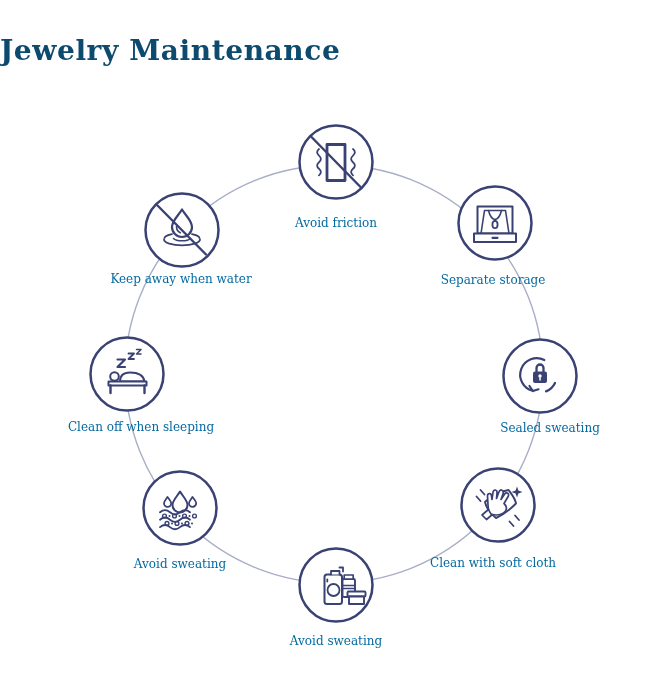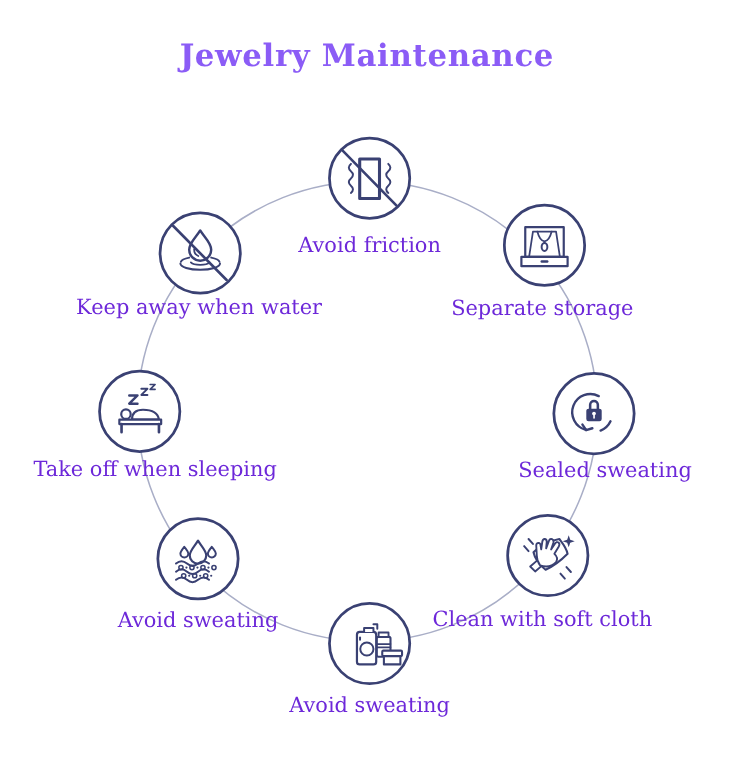--- a/index.html
+++ b/index.html
@@ -1,23 +1,23 @@
 <!DOCTYPE html>
 <html><head>
 <meta charset="utf-8">
 <style>
   html,body{margin:0;padding:0;background:#ffffff;}
   .canvas{position:relative;width:667px;height:700px;background:#ffffff;overflow:hidden;
           font-family:"DejaVu Serif","Liberation Serif",serif;}
-  .title{position:absolute;top:34px;left:0;width:100%;text-align:center;
-         font-size:28px;font-weight:bold;color:#8b5cf6;letter-spacing:0.6px;}
+  .title{position:absolute;top:34px;left:0;width:100%;text-align:left;
+         font-size:28px;font-weight:bold;color:#0c4a6e;letter-spacing:0.6px;}
   .ring{position:absolute;left:0;top:0;width:667px;height:700px;}
   .icon{position:absolute;width:80px;height:80px;}
-  .item-label{position:absolute;transform:translate(-50%,-50%);font-size:19px;
-              color:#6d28d9;white-space:nowrap;}
+  .item-label{position:absolute;transform:translate(-50%,-50%);font-size:12px;
+              color:#0369a1;white-space:nowrap;}
   svg .st{stroke:#3a4173;fill:none;stroke-linecap:round;stroke-linejoin:round;}
   svg .stw{stroke:#3a4173;fill:#ffffff;stroke-linecap:round;stroke-linejoin:round;}
   svg .fill{fill:#3a4173;stroke:none;}
 </style>
 </head>
 <body>
 
 <div class="canvas">
 
   <div class="title">Jewelry Maintenance</div>
@@ -129,21 +129,21 @@
     <svg class="icon" style="left:87px;top:334px" viewBox="0 0 80 80">
       <circle class="stw" cx="40" cy="40" r="36.5" stroke-width="2.5"></circle>
       <path class="stw" stroke-width="2" d="M33,47.5 C33,41 36.5,38.5 43,38.5 C51,38.5 56.5,41 57.5,47.5 Z"></path>
       <rect class="stw" x="21.5" y="47.5" width="38" height="4" stroke-width="2"></rect>
       <path class="st" stroke-width="2.4" d="M23.5,51.5 v7.5 M57.5,51.5 v7.5"></path>
       <circle class="stw" cx="27.5" cy="42.5" r="4.3" stroke-width="2"></circle>
       <path class="st" stroke-width="2.2" d="M30.5,25.5 h7.5 l-7.5,7.5 h7.5"></path>
       <path class="st" stroke-width="1.8" d="M41.5,19.5 h5.5 l-5.5,5.5 h5.5"></path>
       <path class="st" stroke-width="1.5" d="M49.5,15.5 h4.5 l-4.5,4.5 h4.5"></path>
     </svg>
-    <div class="item-label" style="left:141px;top:427px">Take off when sleeping</div>
+    <div class="item-label" style="left:141px;top:427px">Clean off when sleeping</div>
   </div>
 
   <div>
     <svg class="icon" style="left:142px;top:190px" viewBox="0 0 80 80">
       <circle class="stw" cx="40" cy="40" r="36.5" stroke-width="2.5"></circle>
       <path class="st" stroke-width="1.8" d="M22,49.5 a18,5.8 0 0 0 36,0"></path>
       <path class="st" stroke-width="1.8" d="M22.5,48 a16,5 0 0 1 7.5,-3.8 M57.5,48 a16,5 0 0 0 -7.5,-3.8"></path>
       <path class="st" stroke-width="1.6" d="M31.5,48.5 a9,3.4 0 0 0 17,0"></path>
       <path class="stw" stroke-width="2.2" d="M40,19.5 C36.5,25.5 30,30.5 30,37 a10,10 0 0 0 20,0 C50,30.5 43.5,25.5 40,19.5 Z"></path>
       <path class="st" stroke-width="1.6" d="M34.5,36.5 a6,6.5 0 0 0 3.8,6.2"></path>

